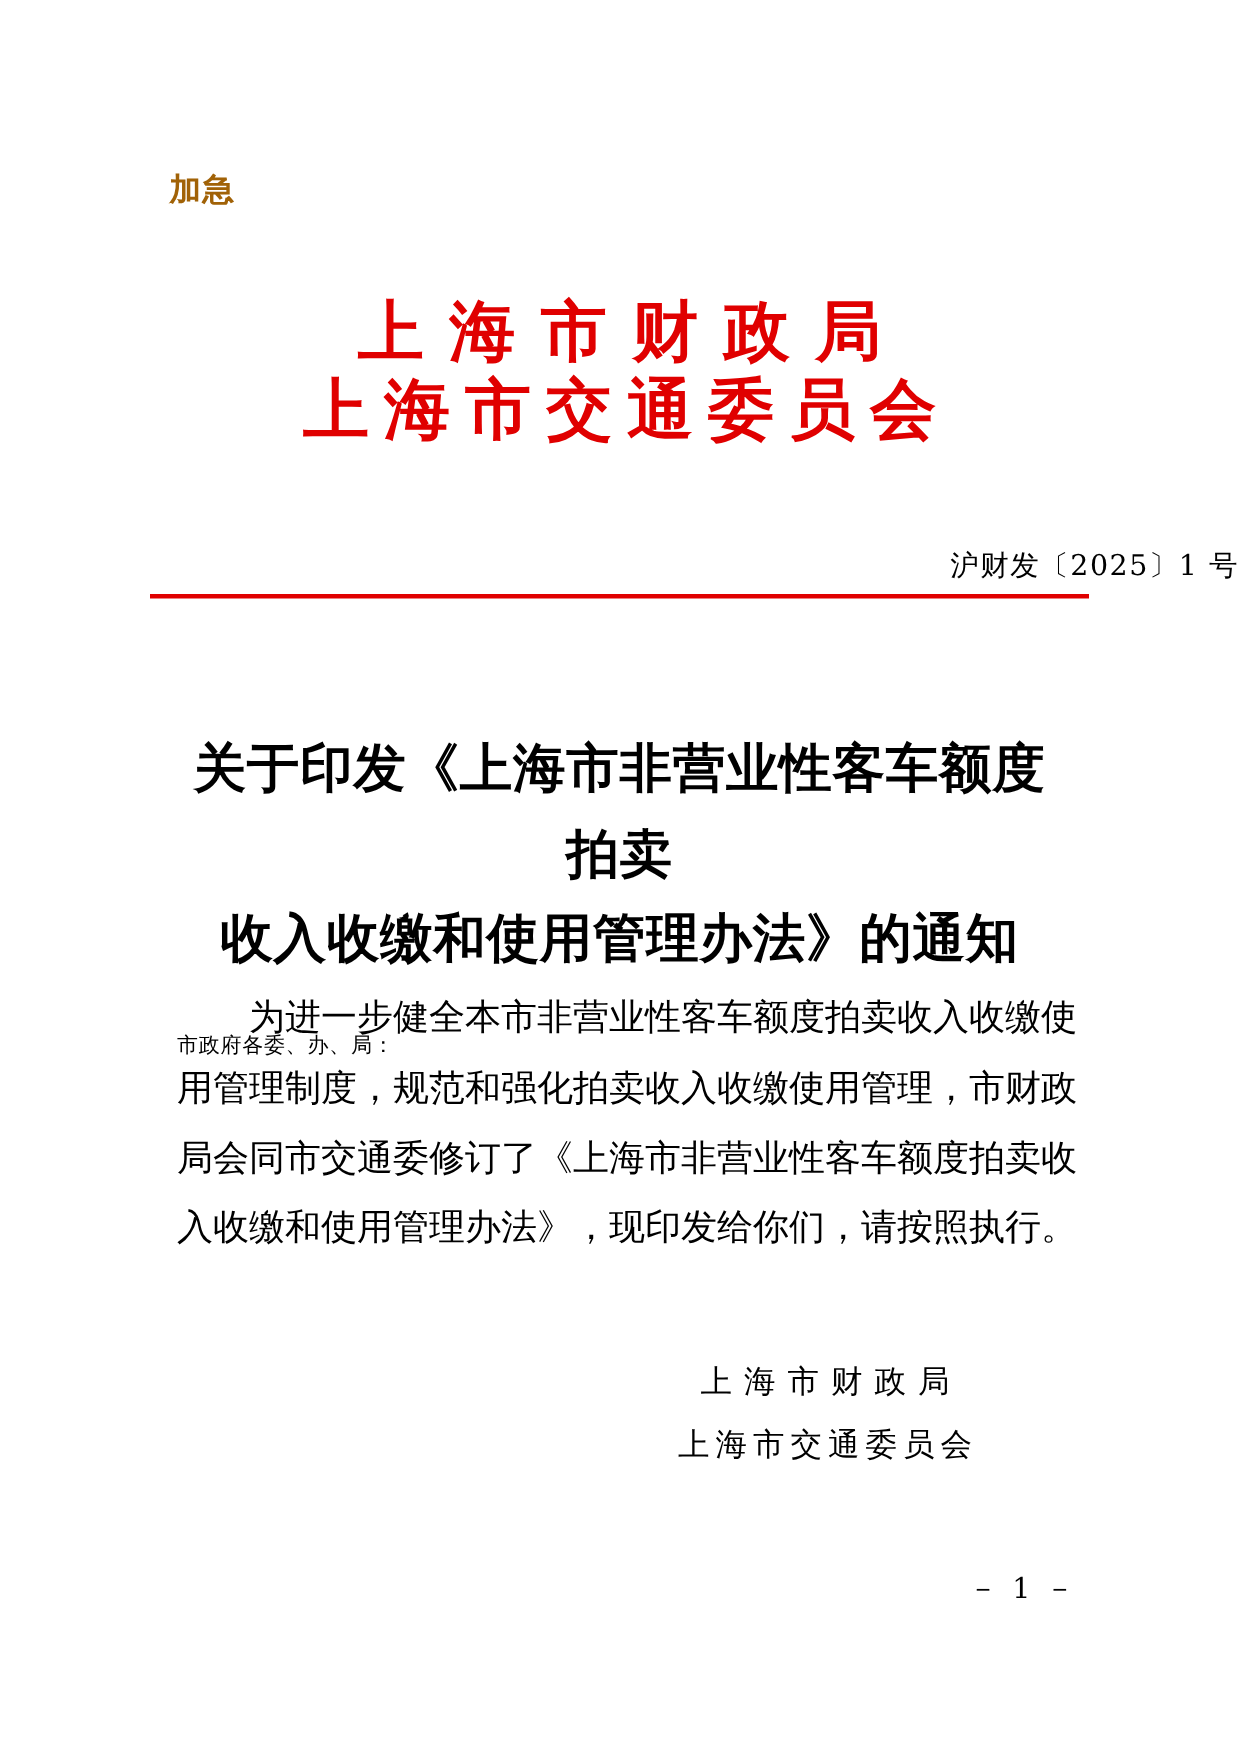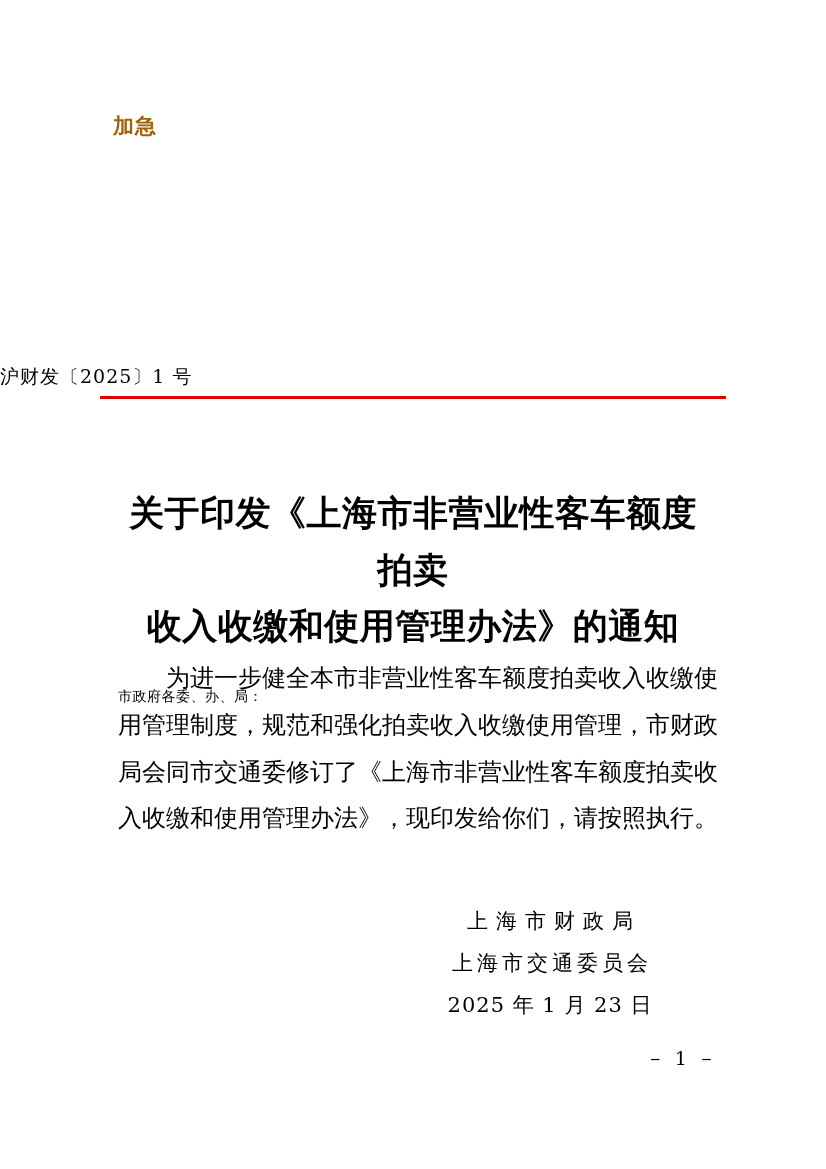--- a/index.html
+++ b/index.html
@@ -60,21 +60,21 @@
     padding-left: 10px;
     margin-top: 6px;
   }
 
   
   .docnum {
     position: absolute;
     left: 0;
     right: 0;
     top: 364px;
-    text-align: left;
+    text-align: right;
     font-size: 19px;
     letter-spacing: 1px;
   }
 
   
   .red-rule {
     position: absolute;
     left: 100px;
     right: 100px;
     top: 396px;
@@ -145,37 +145,40 @@
     letter-spacing: 2px;
   }
 </style>
 </head>
 <body>
 
 <div class="page">
 
   <div class="urgency">加急</div>
 
+  <div class="masthead">
+    <span class="line line1">上海市财政局</span>
+    <span class="line line2">上海市交通委员会</span>
+  </div>
 
   <div class="docnum">沪财发〔2025〕1 号</div>
 
   <div class="red-rule"></div>
 
   <div class="title">
     <span class="t-line">关于印发《上海市非营业性客车额度拍卖</span>
     <span class="t-line">收入收缴和使用管理办法》的通知</span>
   </div>
 
   <div class="salutation">市政府各委、办、局：</div>
 
   <div class="body-text">
     <p>为进一步健全本市非营业性客车额度拍卖收入收缴使用管理制度，规范和强化拍卖收入收缴使用管理，市财政局会同市交通委修订了《上海市非营业性客车额度拍卖收入收缴和使用管理办法》，现印发给你们，请按照执行。</p>
   </div>
 
   <div class="signature">
     <span class="sig-line sig1">上海市财政局</span>
     <span class="sig-line sig2">上海市交通委员会</span>
-    <span class="sig-line sig3">2025 年 1 月 23 日</span>
   </div>
 
   <div class="page-number">－ 1 －</div>
 
 </div>
 
 </body></html>

